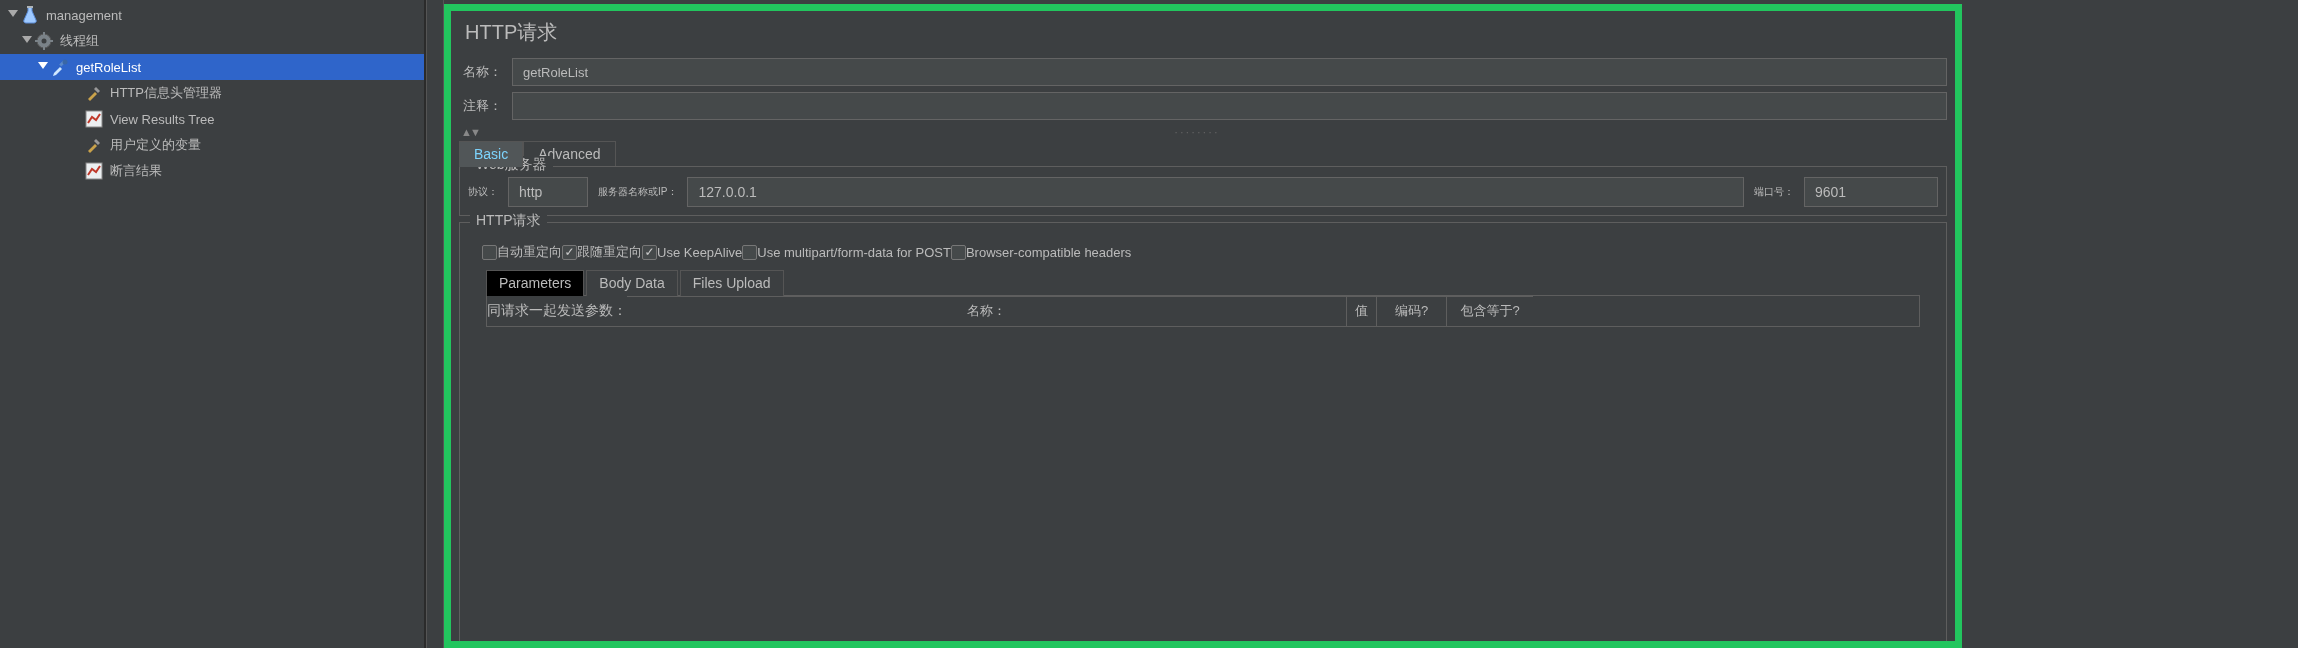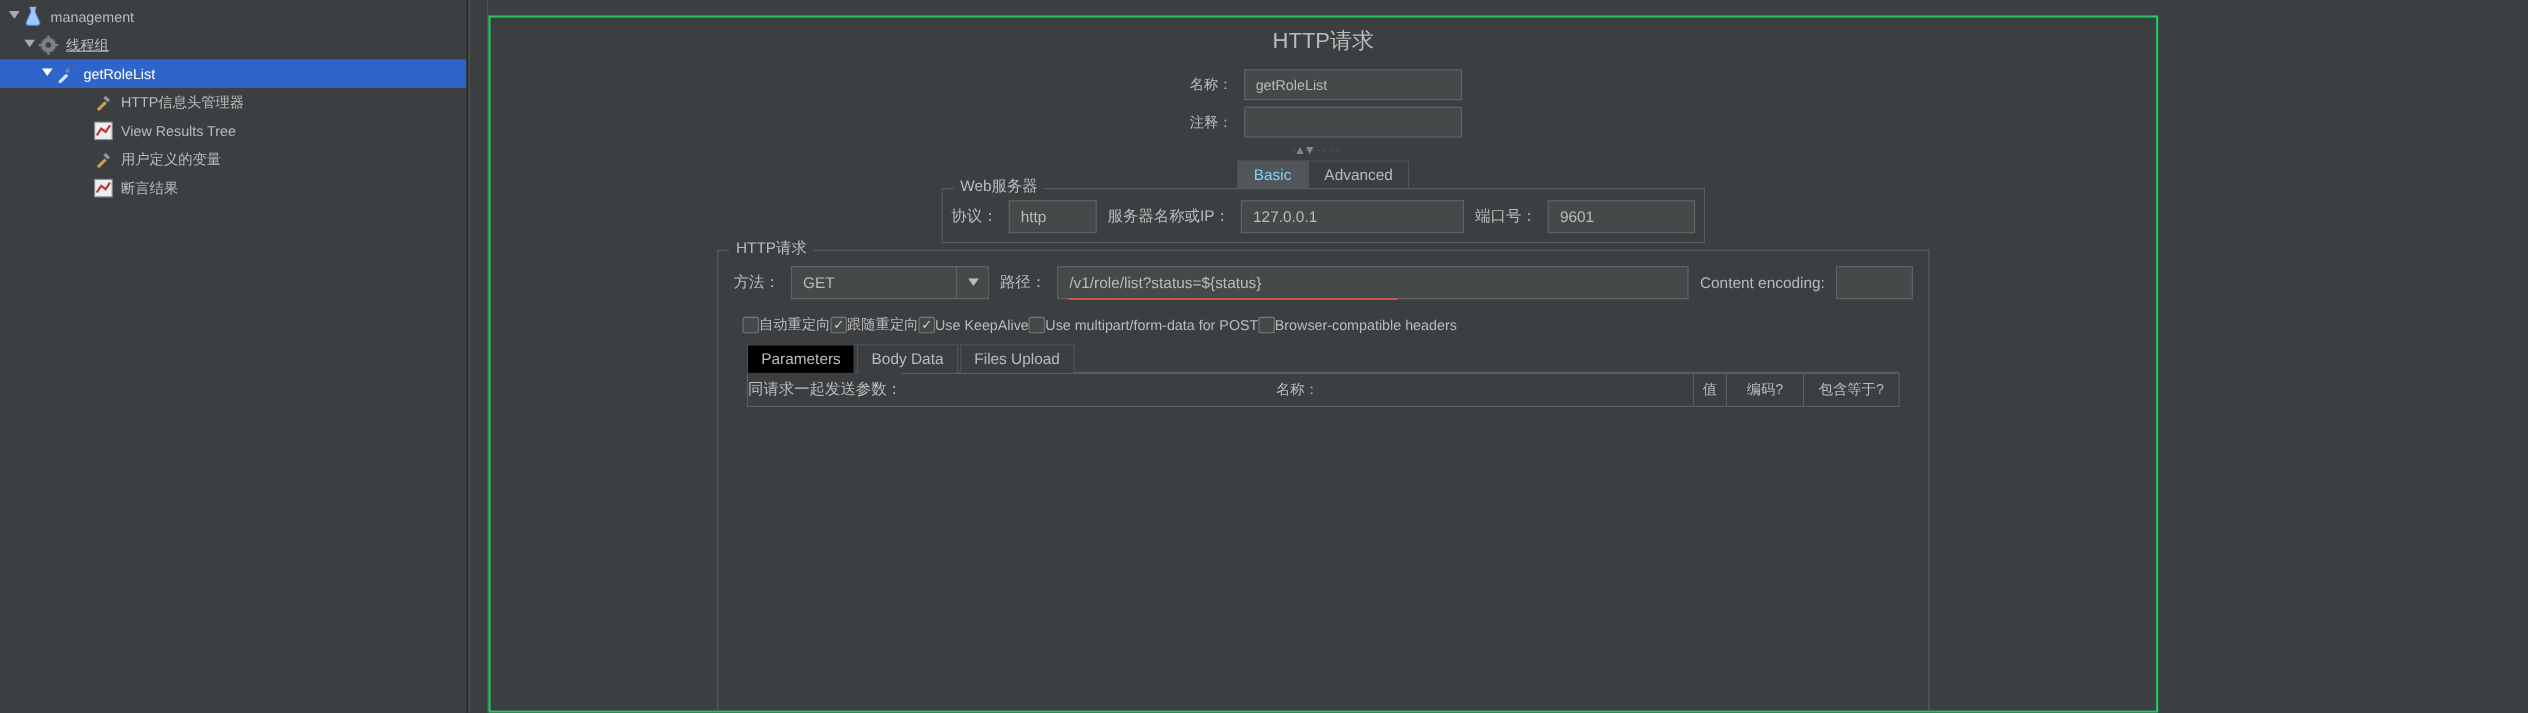--- a/index.html
+++ b/index.html
@@ -9,30 +9,30 @@
 
 .tree-panel { width: 426px; background: #3c3f41; border-right: 2px solid #2b2b2b; overflow: hidden; }
 .tree { padding-top: 2px; }
 .tree-item { display: flex; align-items: center; height: 26px; cursor: pointer; }
 .tree-item.selected { background: #2f65ca; color: #fff; }
 .tree-toggle { width: 14px; height: 14px; display: inline-flex; align-items: center; justify-content: center; flex-shrink: 0; }
 .tree-icon { width: 20px; height: 20px; display: inline-flex; align-items: center; justify-content: center; margin-right: 6px; flex-shrink: 0; }
 .tree-label { white-space: nowrap; color: #bbb; }
 .tree-item.selected .tree-label { color: #fff; }
 .indent0 { padding-left: 6px; }
-.indent1 { padding-left: 20px; text-decoration: underline; }
+.indent1 { padding-left: 20px; }
 .indent2 { padding-left: 36px; }
 .indent3 { padding-left: 84px; }
 
 
 .vdivider { width: 18px; background: #3c3f41; border-left: 1px solid #555; border-right: 1px solid #555; }
 
 
 .main { flex: 1; display: flex; flex-direction: column; background: #3c3f41; padding: 2px 6px 0 0; }
-.main-inner { border: 2px solid #22c55e; flex: 1; display: flex; flex-direction: column; margin-top:12px;align-items:center; }
+.main-inner { border: 7px solid #22c55e; flex: 1; display: flex; flex-direction: column; margin-top:2px; }
 .panel-title { font-size: 20px; color: #bbb; padding: 8px 14px 12px 14px; }
 
 
 .field-row { display: flex; align-items: center; padding: 0 8px 6px 8px; }
 .field-label { width: auto; padding: 0 10px 0 4px; color: #bbb; white-space: nowrap; }
 .field-input { flex: 1; height: 28px; background: #45494a; border: 1px solid #646464; color: #bbb; padding: 0 10px; font-size: 13px; }
 
 .hgrip { height: 12px; display:flex; align-items:center; }
 .hgrip .arrows { margin-left:10px; color:#888; font-size:11px; letter-spacing:-2px;}
 .hgrip .dots { margin: 0 auto; color:#666; letter-spacing:2px; transform:translateX(-20px); font-size:11px;}
@@ -40,21 +40,21 @@
 
 .tabs { display: flex; align-items: flex-end; padding: 0 8px; margin-top:2px; }
 .tab { padding: 4px 14px 5px 14px; background: #3c3f41; border: 1px solid #555; border-bottom: none; color: #bbb; cursor: pointer; font-size:14px; position:relative; top:1px; }
 .tab.active { background: #515658; color:#7dd3fc; z-index:2; }
 
 .fieldset { border: 1px solid #5e5e5e; margin: 0 8px 6px 8px; padding: 10px 8px 8px 8px; position: relative; }
 .fieldset-legend { position: absolute; top: -11px; left: 10px; background: #3c3f41; padding: 0 6px; color: #bbb; font-size:14px; }
 
 .hrow { display: flex; align-items: center; gap: 10px; }
 .txt { background: #45494a; border: 1px solid #646464; height: 30px; color: #bbb; padding: 0 10px; font-size: 14px; }
-.lbl { color: #bbb; white-space: nowrap; font-size:14px; }
+.lbl { color: #bbb; white-space: nowrap; font-size:10px; }
 
 .select-wrap { position: relative; display:inline-flex; }
 .select-wrap .txt { padding-right: 36px; width:180px; }
 .select-arrow { position:absolute; right:0; top:0; width:30px; height:30px; border-left:1px solid #646464; display:flex; align-items:center; justify-content:center; pointer-events:none; }
 
 .underline-red { border-bottom: 2px solid #d9534f; border-radius: 0 0 6px 6px; }
 
 .chk-row { display:flex; align-items:center; padding: 10px 8px 4px 14px; color:#bbb; font-size:13px;}
 .chk { width:15px; height:15px; border:1px solid #777; background:#45494a; display:inline-flex; align-items:center; justify-content:center; border-radius:2px; cursor:pointer; }
 .chk.checked::after { content:"✓"; color:#ccc; font-size:12px; line-height:1; }
@@ -200,38 +200,20 @@
           <input class="txt" style="width: 80px;" value="http">
           <span class="lbl">服务器名称或IP：</span>
           <input class="txt" style="flex: 1 1 0%;" value="127.0.0.1">
           <span class="lbl">端口号：</span>
           <input class="txt" style="width: 134px;" value="9601">
         </div>
       </div>
 
       <div class="fieldset" style="flex:1; margin-bottom:0; border-bottom:none;">
         <span class="fieldset-legend">HTTP请求</span>
-        <div class="hrow" style="padding:4px 6px;">
-          <span class="lbl">方法：</span>
-          <span class="select-wrap">
-            <input class="txt" readonly="" value="GET" style="">
-            <span class="select-arrow">
-              <svg width="10" height="8" viewBox="0 0 10 8">
-                  <polygon points="0,0 10,0 5,7" fill="#bbb"></polygon>
-                </svg>
-            </span>
-          </span>
-          <span class="lbl">路径：</span>
-          <span style="flex:1; position:relative;">
-            <input class="txt" style="width: 100%;" value="/v1/role/list?status=${status}">
-            <span style="position:absolute; left:10px; right:auto; bottom:-1px; width:300px; height:0;" class="underline-red"></span>
-          </span>
-          <span class="lbl">Content encoding:</span>
-          <input class="txt" style="width: 70px;" value="">
-        </div>
 
         <div class="chk-row">
           <span class="chk"></span>
           <span>自动重定向</span>
           <span class="chk checked"></span>
           <span>跟随重定向</span>
           <span class="chk checked"></span>
           <span>Use KeepAlive</span>
           <span class="chk"></span>
           <span>Use multipart/form-data for POST</span>

